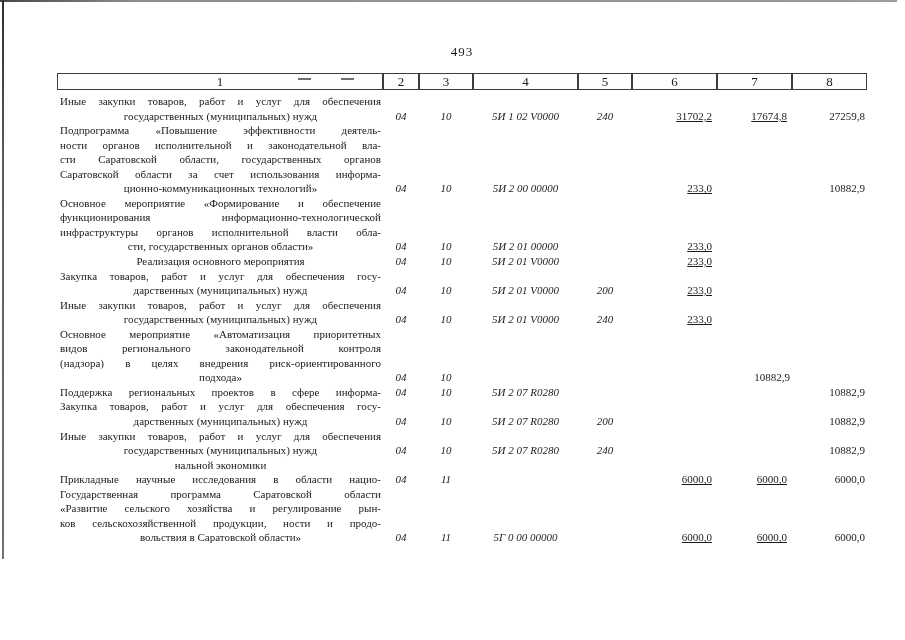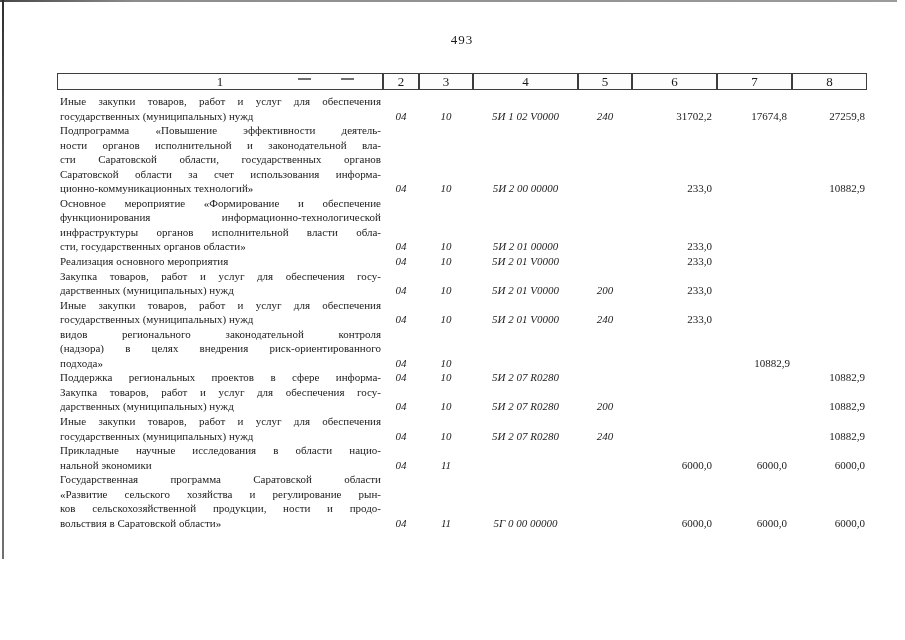--- a/index.html
+++ b/index.html
@@ -16,46 +16,46 @@
     position:absolute; left:0; top:0;
     width:897px; height:2px;
     background:linear-gradient(90deg,#474747 0,#8d8d8d 15%,#9b9b9b 100%);
   }
   .edge-left {
     position:absolute; left:2px; top:0;
     width:2px; height:559px;
     background:linear-gradient(180deg,#2e2e2e 0,#5d5d5d 30%,#707070 100%);
   }
   .pagenum {
-    position:absolute; top:32px; left:57px; width:810px;
+    position:absolute; top:44px; left:57px; width:810px;
     text-align:center; font-size:13px; letter-spacing:1px;
   }
   .table { position:absolute; left:57px; top:73px; width:810px; }
   .thead, .trow {
     display:grid;
     grid-template-columns:326px 36px 54px 105px 54px 85px 75px 75px;
   }
   .hc {
     border:1px solid #3d3d3d;
     height:17px; box-sizing:border-box;
     display:flex; align-items:center; justify-content:center;
     font-size:13px; position:relative;
     background:#fdfdfd;
   }
   .dash { position:absolute; top:4px; height:0; width:13px; border-top:2px solid #6f6f6f; }
   .dash.d1 { left:240px; }
   .dash.d2 { left:283px; }
   .tbody { padding-top:4px; font-size:11px; }
-  .l { line-height:14.55px; }
+  .l { line-height:14.55px;text-align:center; }
   .jl { text-align:justify; text-align-last:justify; }
   .cell { box-sizing:border-box; }
   .c1 { padding-left:3px; padding-right:2px; }
   .cnum { display:flex; align-items:flex-end; line-height:14.55px; }
   .c2,.c3,.c4,.c5 { justify-content:center;font-style:italic; }
-  .c6,.c7 { justify-content:flex-end; padding-right:5px; }
+  .c6,.c7 { justify-content:flex-end; padding-right:5px;text-decoration:underline; }
   .c8 { justify-content:flex-end; padding-right:2px; }
 </style>
 </head>
 <body>
 
 <div class="page">
   <div class="edge-top"></div>
   <div class="edge-left"></div>
 
   <div class="pagenum">493</div>
@@ -153,20 +153,21 @@
           <div class="cell cnum c2">04</div>
           <div class="cell cnum c3">10</div>
           <div class="cell cnum c4">5И 2 01 V0000</div>
           <div class="cell cnum c5">240</div>
           <div class="cell cnum c6">233,0</div>
           <div class="cell cnum c7"></div>
           <div class="cell cnum c8"></div>
         </div>
         <div class="trow">
           <div class="cell c1">
+            <div class="l jl">Основное мероприятие «Автоматизация приоритетных</div>
             <div class="l jl">видов регионального законодательной контроля</div>
             <div class="l jl">(надзора) в целях внедрения риск-ориентированного</div>
             <div class="l">подхода»</div>
           </div>
           <div class="cell cnum c2">04</div>
           <div class="cell cnum c3">10</div>
           <div class="cell cnum c5"></div>
           <div class="cell cnum c6"></div>
           <div class="cell cnum c7"></div>
           <div class="cell cnum c8">10882,9</div>
@@ -204,22 +205,22 @@
           <div class="cell cnum c2">04</div>
           <div class="cell cnum c3">10</div>
           <div class="cell cnum c4">5И 2 07 R0280</div>
           <div class="cell cnum c5">240</div>
           <div class="cell cnum c6"></div>
           <div class="cell cnum c7"></div>
           <div class="cell cnum c8">10882,9</div>
         </div>
         <div class="trow">
           <div class="cell c1">
+            <div class="l">нальной экономики</div>
             <div class="l jl">Прикладные научные исследования в области нацио-</div>
-            <div class="l">нальной экономики</div>
           </div>
           <div class="cell cnum c2">04</div>
           <div class="cell cnum c3">11</div>
           <div class="cell cnum c4"></div>
           <div class="cell cnum c5"></div>
           <div class="cell cnum c6">6000,0</div>
           <div class="cell cnum c7">6000,0</div>
           <div class="cell cnum c8">6000,0</div>
         </div>
         <div class="trow">

